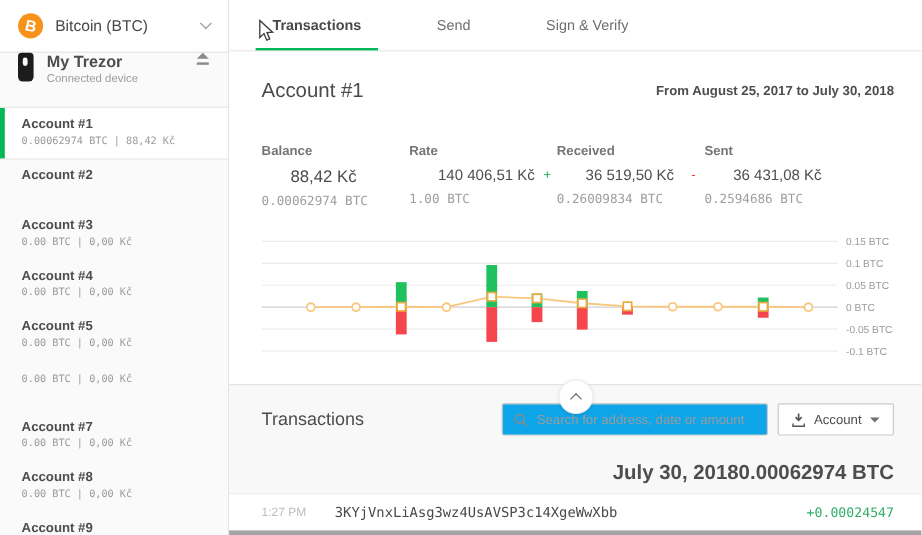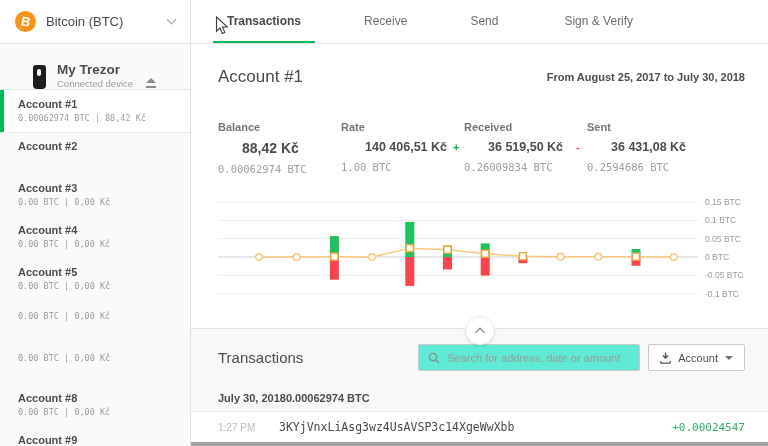--- a/index.html
+++ b/index.html
@@ -13,21 +13,21 @@
     display:flex; align-items:center; padding:0 15px; cursor:pointer; }
   .btc-logo { width:21px; height:21px; border-radius:50%; background:#f7931a; color:#fff;
     display:flex; align-items:center; justify-content:center; font-size:13px; font-weight:bold;
     transform:none; margin-right:10px; }
   .btc-logo span { display:block; transform:rotate(12deg); }
   .coin-label { font-size:13px; font-weight:normal; color:#494949; flex:1; }
   .chev { display:inline-block; width:7px; height:7px; border-right:1.5px solid #9b9b9b;
     border-bottom:1.5px solid #9b9b9b; transform:rotate(45deg); margin-top:-4px; }
   .chev-up { transform:rotate(-135deg); margin-top:4px; border-color:#6e6e6e; }
 
-  .device-row { height:46px; display:flex; align-items:flex-end; padding:0 33px; border-bottom:1px solid #eee; }
+  .device-row { height:46px; display:flex; align-items:flex-start; padding:0 15px; border-bottom:1px solid #eee; }
   .trezor-icon { width:13px; height:24px; background:#1c1c1c; border-radius:3px 3px 4px 4px;
     position:relative; margin-right:11px; }
   .trezor-icon::after { content:''; position:absolute; top:4px; left:4px; width:4px; height:7px;
     background:#fafafa; border-radius:2px; }
   .device-text { flex:1; }
   .device-name { font-size:13.5px; font-weight:bold; color:#4d4d4d; }
   .device-status { font-size:9.5px; color:#9b9b9b; margin-top:1px; }
   .eject-icon { position:relative; width:12px; height:11px; cursor:pointer; }
   .eject-icon::before { content:''; position:absolute; top:0; left:1px;
     border-left:5px solid transparent; border-right:5px solid transparent; border-bottom:5px solid #8a8a8a; }
@@ -49,49 +49,49 @@
   .tab:nth-child(3){ margin-left:35px; } .tab:nth-child(4){ margin-left:38px; }
 
   .panel { height:286px; padding:0 23px 0 27px; background:#fff; }
   .panel-header { display:flex; justify-content:space-between; align-items:center; padding-top:23px; }
   .panel-title { font-size:17px; font-weight:normal; color:#4a4a4a; }
   .date-range { font-size:11px; font-weight:bold; color:#4d4d4d; }
 
   .summary { display:flex; margin-top:34px; }
   .sum-col { width:123px; }
   .sum-label { font-size:11px; font-weight:bold; color:#757575; }
-  .sum-fiat { font-size:12.5px; font-weight:bold; color:#4d4d4d; margin-top:7px; position:relative; white-space:nowrap;padding-left:24px; }
+  .sum-fiat { font-size:12.5px; font-weight:normal; color:#4d4d4d; margin-top:7px; position:relative; white-space:nowrap;padding-left:24px; }
   .sum-col.emph .sum-fiat { font-size:14px; }
   .sum-sign { position:absolute; left:-11px; top:1px; font-size:11px; }
   .sum-sign.pos { color:#00b151; } .sum-sign.neg { color:#f44336; }
   .sum-crypto { font-family:"DejaVu Sans Mono", monospace; font-size:10.5px; color:#9e9e9e; margin-top:7px; }
 
   .chart-wrap { margin-top:24px; height:122px; }
 
   .collapse-btn { position:absolute; left:50%; top:316px; transform:translateX(-50%);
     width:29px; height:29px; border-radius:50%; background:#fff; border:1px solid #efefef;
     box-shadow:0 1px 3px rgba(0,0,0,0.12); display:flex; align-items:center; justify-content:center;
     cursor:pointer; z-index:5; }
 
   .tx-section { flex:1; background:#f8f8f8; border-top:1px solid #e3e3e3; }
   .tx-header { display:flex; align-items:center; padding:15px 23px 15px 27px; }
   .tx-title { font-size:15px; color:#4d4d4d; flex:1; }
-  .search-box { width:222px; height:27px; background:#5eead4; border:1px solid #c9c9c9; border-radius:2px;
+  .search-box { width:222px; height:27px; background:#0ea5e9; border:1px solid #c9c9c9; border-radius:2px;
     display:flex; align-items:center; padding:0 9px; margin-right:8px; }
   .search-box input { border:none; outline:none; flex:1; font-size:11px; color:#4d4d4d;
     font-family:"Liberation Sans", sans-serif; margin-left:7px; background:transparent; }
   .search-box input::placeholder { color:#9b9b9b; }
   .export-btn { height:27px; background:#fff; border:1px solid #c9c9c9; border-radius:2px;
     display:flex; align-items:center; padding:0 11px; cursor:pointer; font-size:11px; color:#4d4d4d; }
   .export-btn .label { margin:0 7px 0 7px; }
   .caret { width:0; height:0; border-left:4px solid transparent; border-right:4px solid transparent;
     border-top:4px solid #6e6e6e; }
 
-  .tx-date-row { display:flex; justify-content:flex-start; padding:6px 23px 7px 27px;
-    font-size:11px; font-weight:bold; color:#4d4d4d; }
+  .tx-date-row { display:flex; justify-content:flex-end; padding:6px 23px 7px 27px;
+    font-size:17px; font-weight:bold; color:#4d4d4d; }
   .tx-row { background:#fff; display:flex; align-items:center; padding:8px 23px 8px 27px;
     border-top:1px solid #ededed; border-bottom:4px solid #a3a3a3; cursor:pointer; }
   .tx-time { width:45px; font-size:10px; color:#bcbcbc; }
   .tx-address { font-family:"DejaVu Sans Mono", monospace; font-size:11.5px; color:#4a4a4a; margin-left:16px; flex:1; }
   .tx-amount { font-family:"DejaVu Sans Mono", monospace; font-size:11px; color:#2fae68;text-align:center; }
 
   .cursor-overlay { position:absolute; left:24px; top:16px; z-index:20; pointer-events:none; }
 </style>
 </head>
 <body>
@@ -131,36 +131,36 @@
           <div class="account-value">0.00 BTC | 0,00 Kč</div>
         </div>
         <div class="account-item">
           <div class="account-name">Account #5</div>
           <div class="account-value">0.00 BTC | 0,00 Kč</div>
         </div>
         <div class="account-item">
           <div class="account-value">0.00 BTC | 0,00 Kč</div>
         </div>
         <div class="account-item">
+          <div class="account-name">Account #7</div>
           <div class="account-value">0.00 BTC | 0,00 Kč</div>
         </div>
         <div class="account-item">
           <div class="account-name">Account #8</div>
           <div class="account-value">0.00 BTC | 0,00 Kč</div>
         </div>
         <div class="account-item">
           <div class="account-name">Account #9</div>
         </div>
       </div>
   </div>
 
   <div class="main">
     <div class="tabbar" id="tabbar">
         <div class="tab active">Transactions</div>
-        <div class="tab">Receive</div>
         <div class="tab">Send</div>
         <div class="tab">Sign &amp; Verify</div>
       </div>
 
     <div class="panel">
       <div class="panel-header">
         <div class="panel-title">Account #1</div>
         <div class="date-range">From August 25, 2017 to July 30, 2018</div>
       </div>
       <div class="summary" id="summary">

